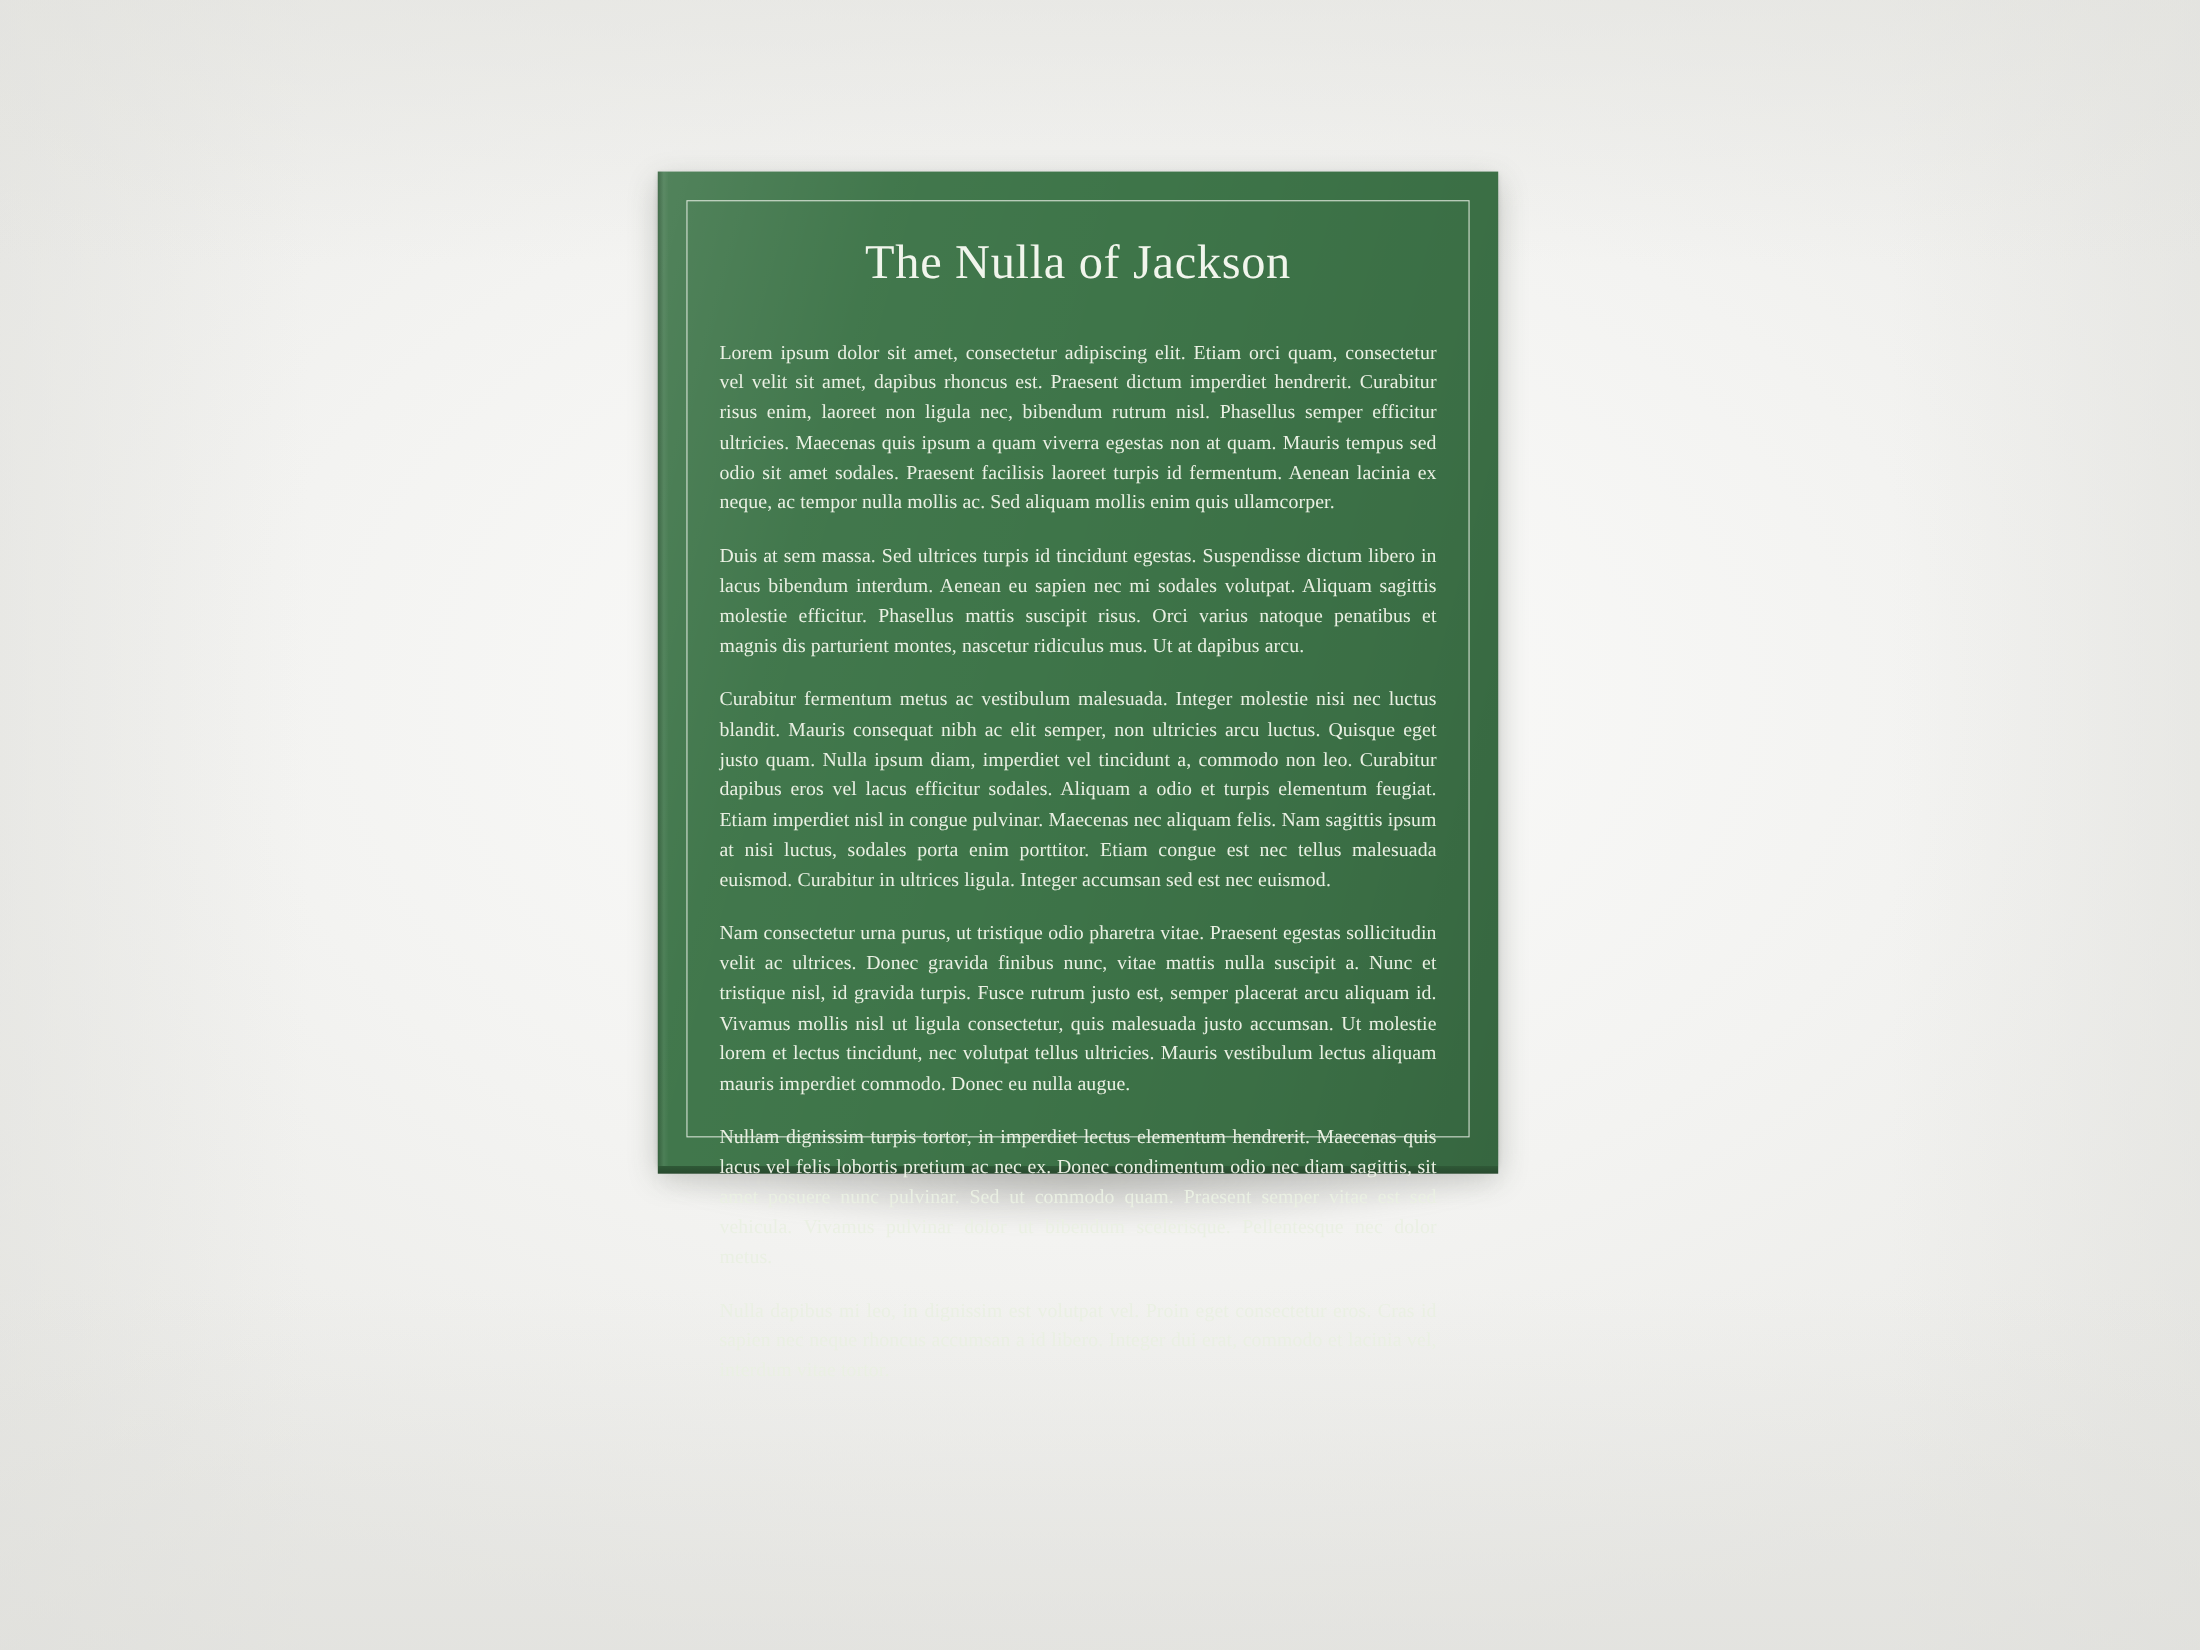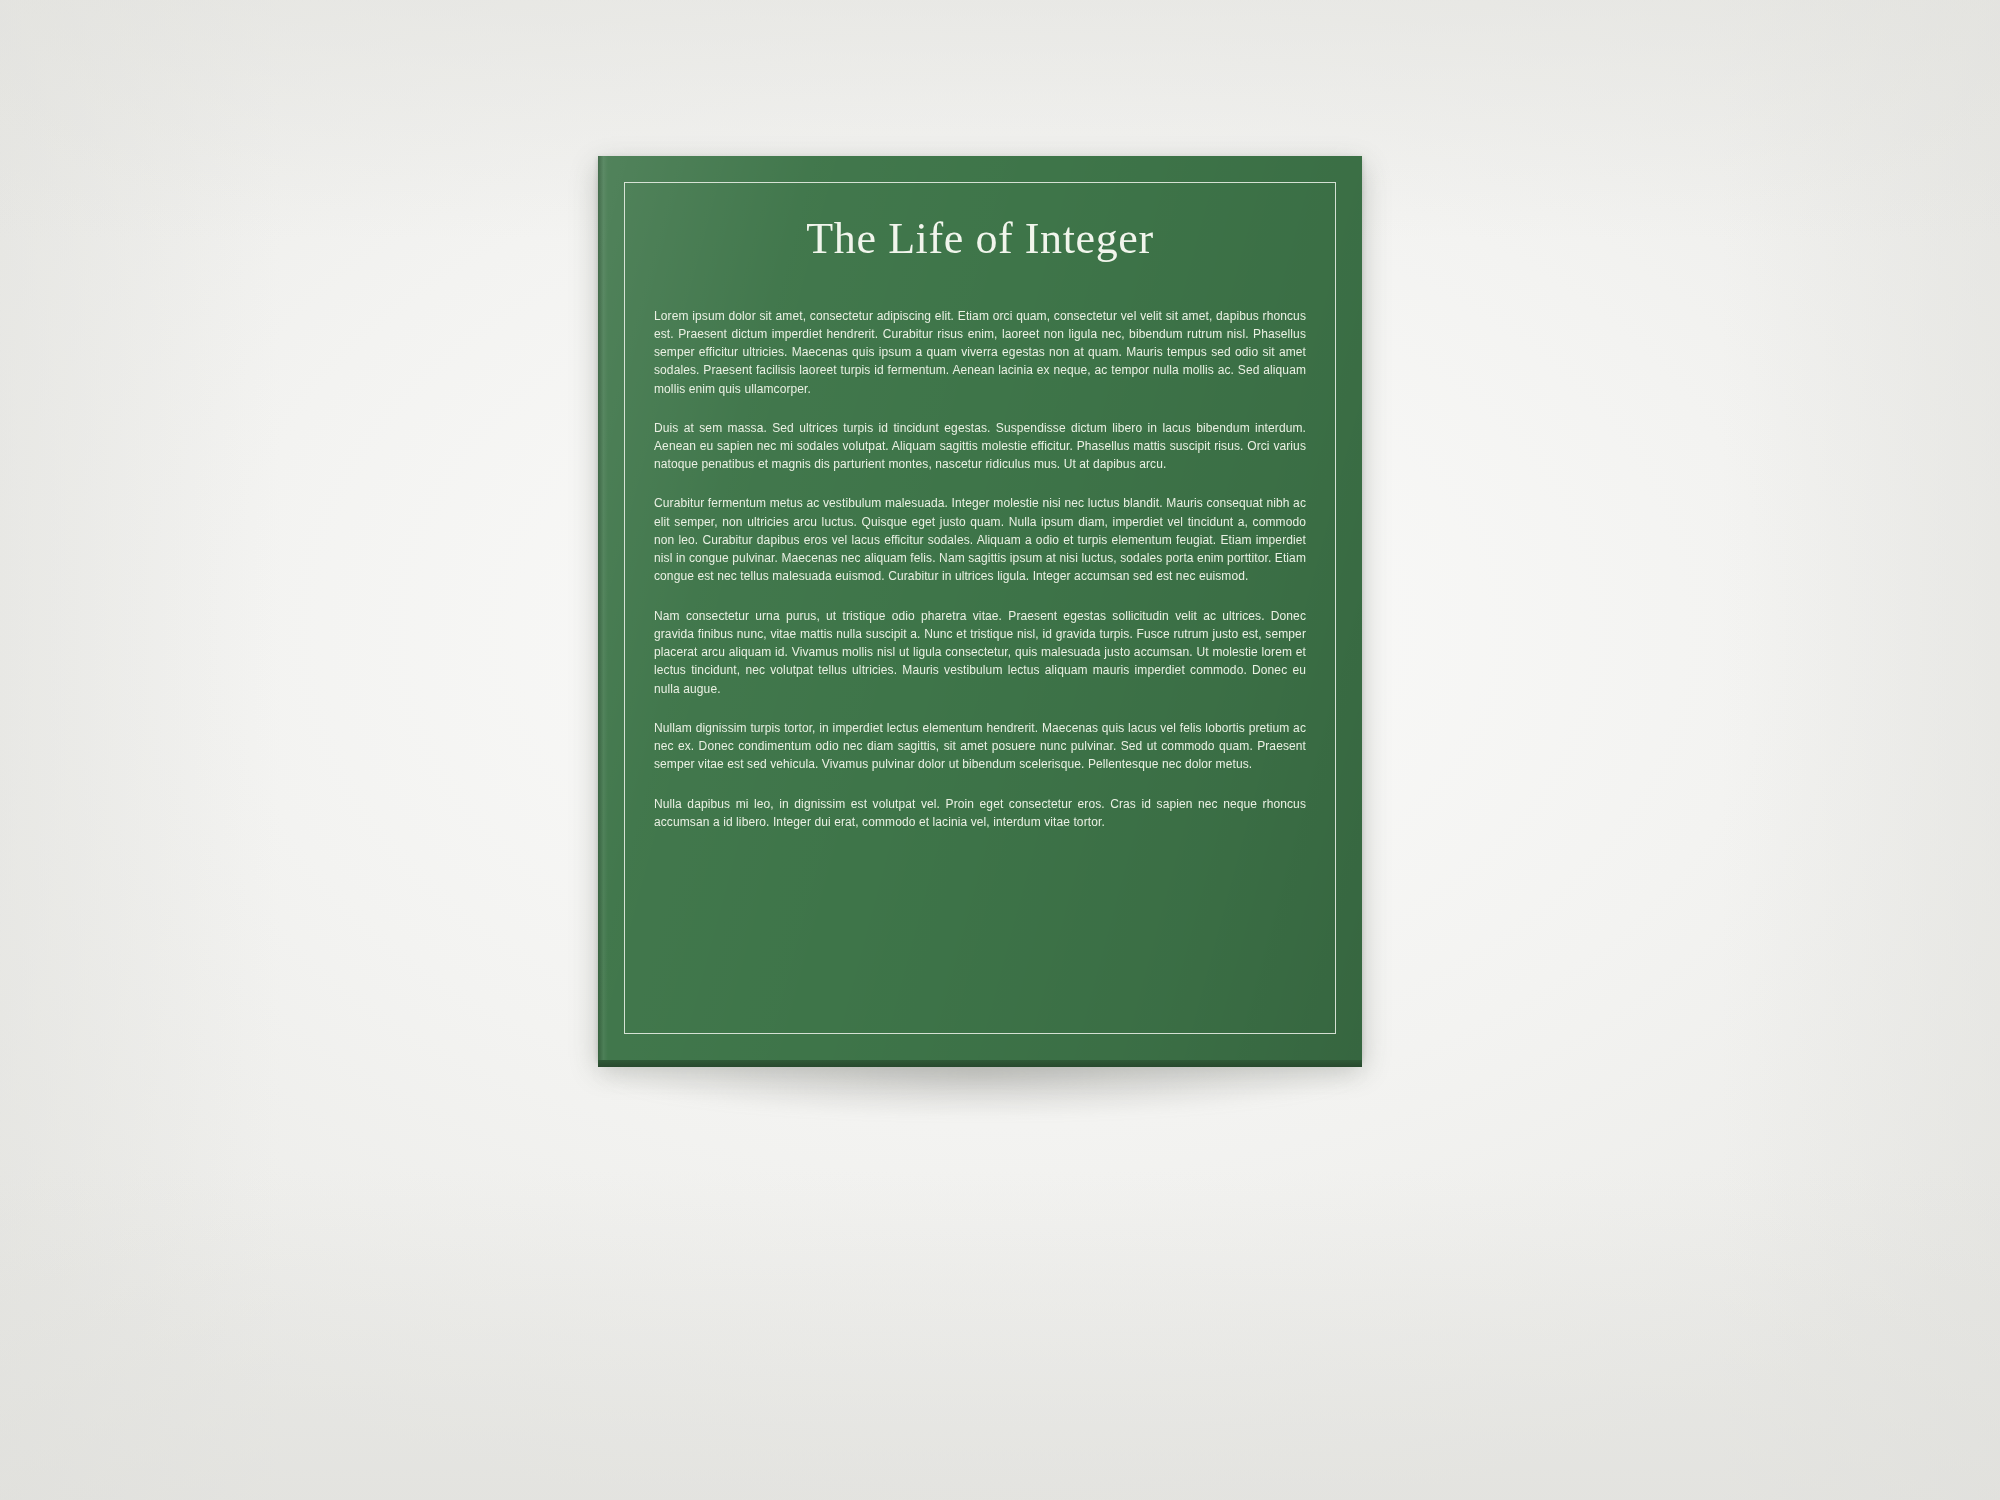--- a/index.html
+++ b/index.html
@@ -98,22 +98,22 @@
     line-height: 1.15;
     text-align: center;
     letter-spacing: 0.6px;
     color: #f1f5ec;
     margin: 0 0 42px 0;
     font-weight: 400;
   }
 
   .body-copy p {
     margin: 0 0 21px 0;
-    font-family: Liberation Sans, sans-serif;
-    font-size: 12px;
+    font-family: Liberation Serif, serif;
+    font-size: 18px;
     line-height: 1.52;
     text-align: justify;
     text-justify: inter-word;
     color: #eaf0e3;
     letter-spacing: 0.1px;
   }
   .body-copy p:last-child {
     margin-bottom: 0;
   }
 </style>
@@ -125,21 +125,21 @@
 
   <div class="book-shadow"></div>
 
   <div class="book-cover">
     <div class="spine-edge"></div>
     <div class="bottom-edge"></div>
 
     <div class="cover-rule"></div>
 
     <div class="cover-inner">
-      <h1 class="book-title">The Life of Integer</h1>
+      <h1 class="book-title">The Nulla of Jackson</h1>
 
       <div class="body-copy">
         <p>Lorem ipsum dolor sit amet, consectetur adipiscing elit. Etiam orci quam, consectetur vel velit sit amet, dapibus rhoncus est. Praesent dictum imperdiet hendrerit. Curabitur risus enim, laoreet non ligula nec, bibendum rutrum nisl. Phasellus semper efficitur ultricies. Maecenas quis ipsum a quam viverra egestas non at quam. Mauris tempus sed odio sit amet sodales. Praesent facilisis laoreet turpis id fermentum. Aenean lacinia ex neque, ac tempor nulla mollis ac. Sed aliquam mollis enim quis ullamcorper.</p>
         <p>Duis at sem massa. Sed ultrices turpis id tincidunt egestas. Suspendisse dictum libero in lacus bibendum interdum. Aenean eu sapien nec mi sodales volutpat. Aliquam sagittis molestie efficitur. Phasellus mattis suscipit risus. Orci varius natoque penatibus et magnis dis parturient montes, nascetur ridiculus mus. Ut at dapibus arcu.</p>
         <p>Curabitur fermentum metus ac vestibulum malesuada. Integer molestie nisi nec luctus blandit. Mauris consequat nibh ac elit semper, non ultricies arcu luctus. Quisque eget justo quam. Nulla ipsum diam, imperdiet vel tincidunt a, commodo non leo. Curabitur dapibus eros vel lacus efficitur sodales. Aliquam a odio et turpis elementum feugiat. Etiam imperdiet nisl in congue pulvinar. Maecenas nec aliquam felis. Nam sagittis ipsum at nisi luctus, sodales porta enim porttitor. Etiam congue est nec tellus malesuada euismod. Curabitur in ultrices ligula. Integer accumsan sed est nec euismod.</p>
         <p>Nam consectetur urna purus, ut tristique odio pharetra vitae. Praesent egestas sollicitudin velit ac ultrices. Donec gravida finibus nunc, vitae mattis nulla suscipit a. Nunc et tristique nisl, id gravida turpis. Fusce rutrum justo est, semper placerat arcu aliquam id. Vivamus mollis nisl ut ligula consectetur, quis malesuada justo accumsan. Ut molestie lorem et lectus tincidunt, nec volutpat tellus ultricies. Mauris vestibulum lectus aliquam mauris imperdiet commodo. Donec eu nulla augue.</p>
         <p>Nullam dignissim turpis tortor, in imperdiet lectus elementum hendrerit. Maecenas quis lacus vel felis lobortis pretium ac nec ex. Donec condimentum odio nec diam sagittis, sit amet posuere nunc pulvinar. Sed ut commodo quam. Praesent semper vitae est sed vehicula. Vivamus pulvinar dolor ut bibendum scelerisque. Pellentesque nec dolor metus.</p>
         <p>Nulla dapibus mi leo, in dignissim est volutpat vel. Proin eget consectetur eros. Cras id sapien nec neque rhoncus accumsan a id libero. Integer dui erat, commodo et lacinia vel, interdum vitae tortor.</p>
       </div>
     </div>

